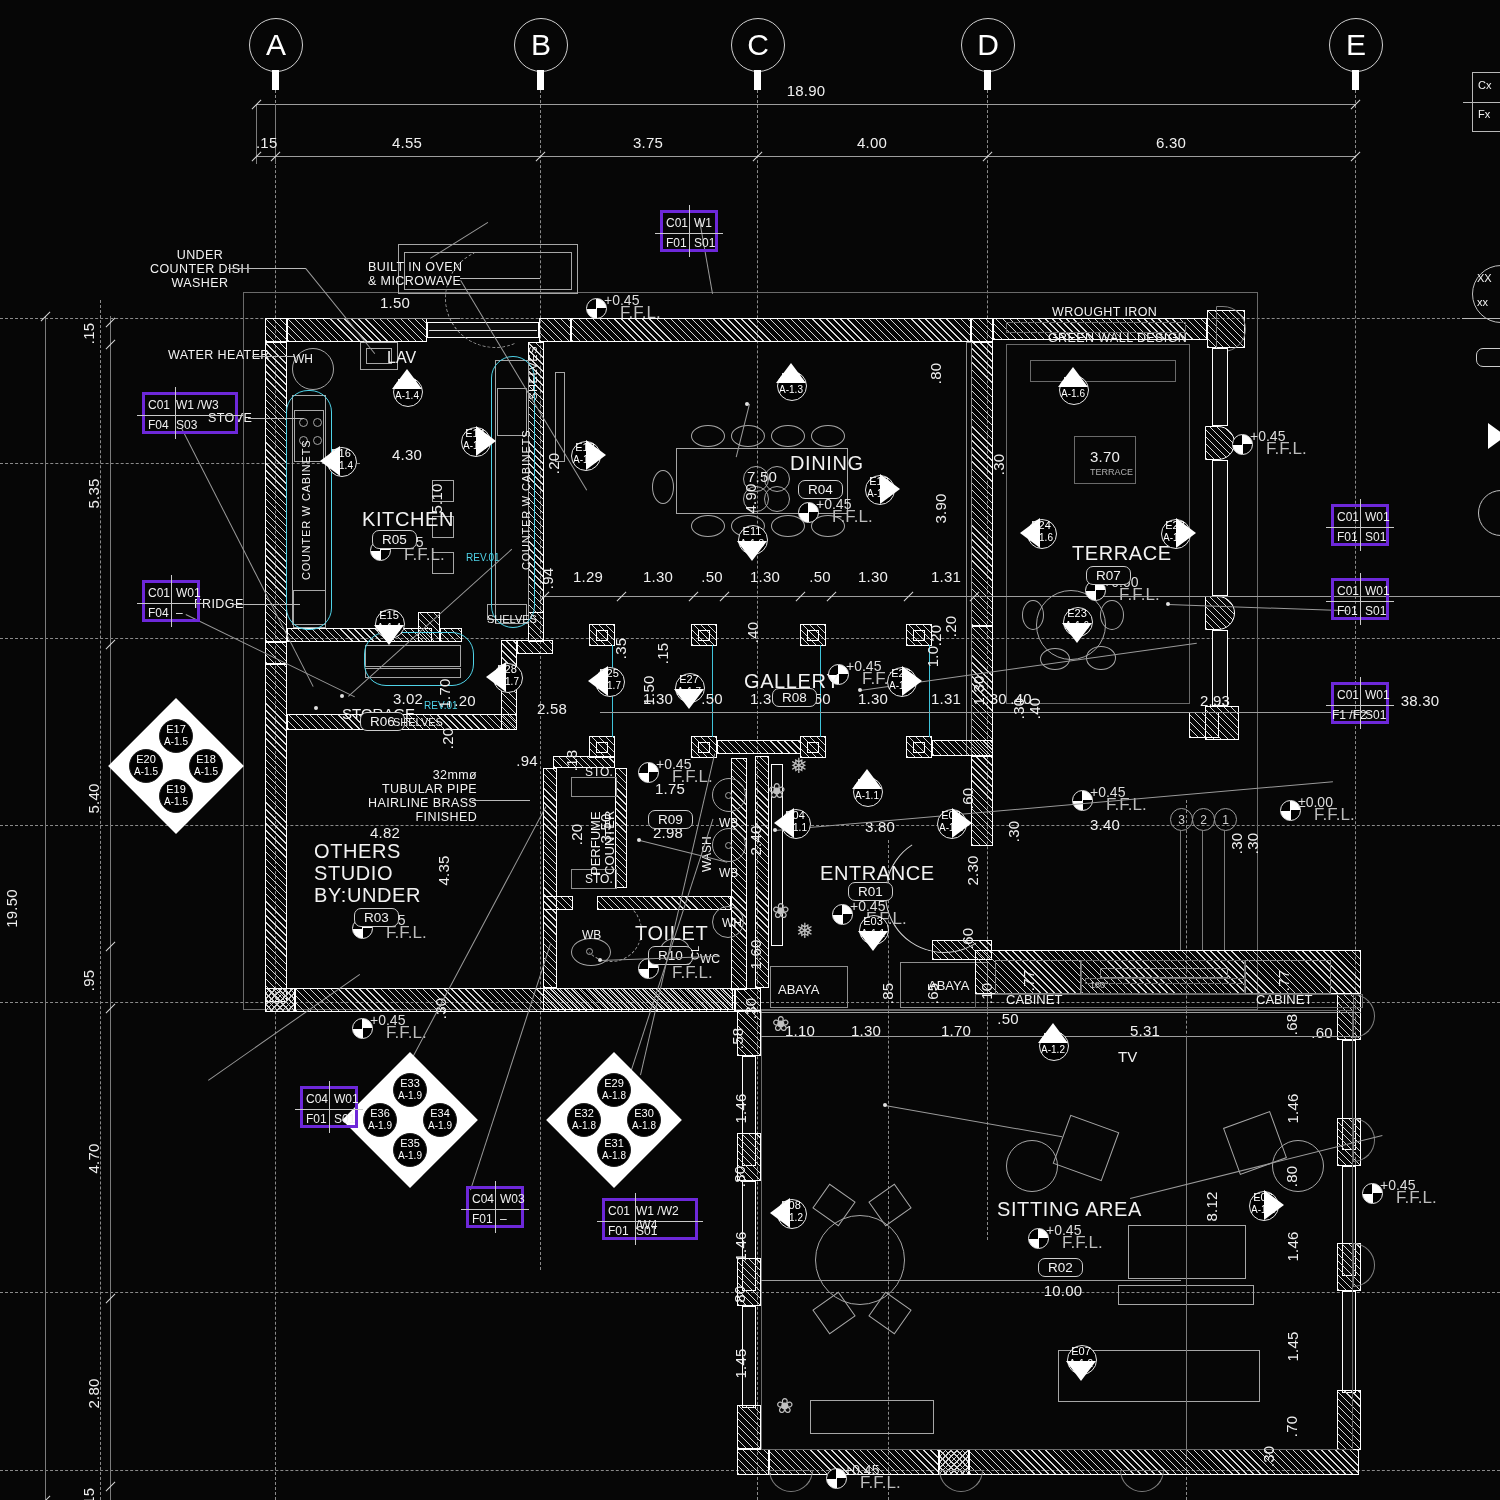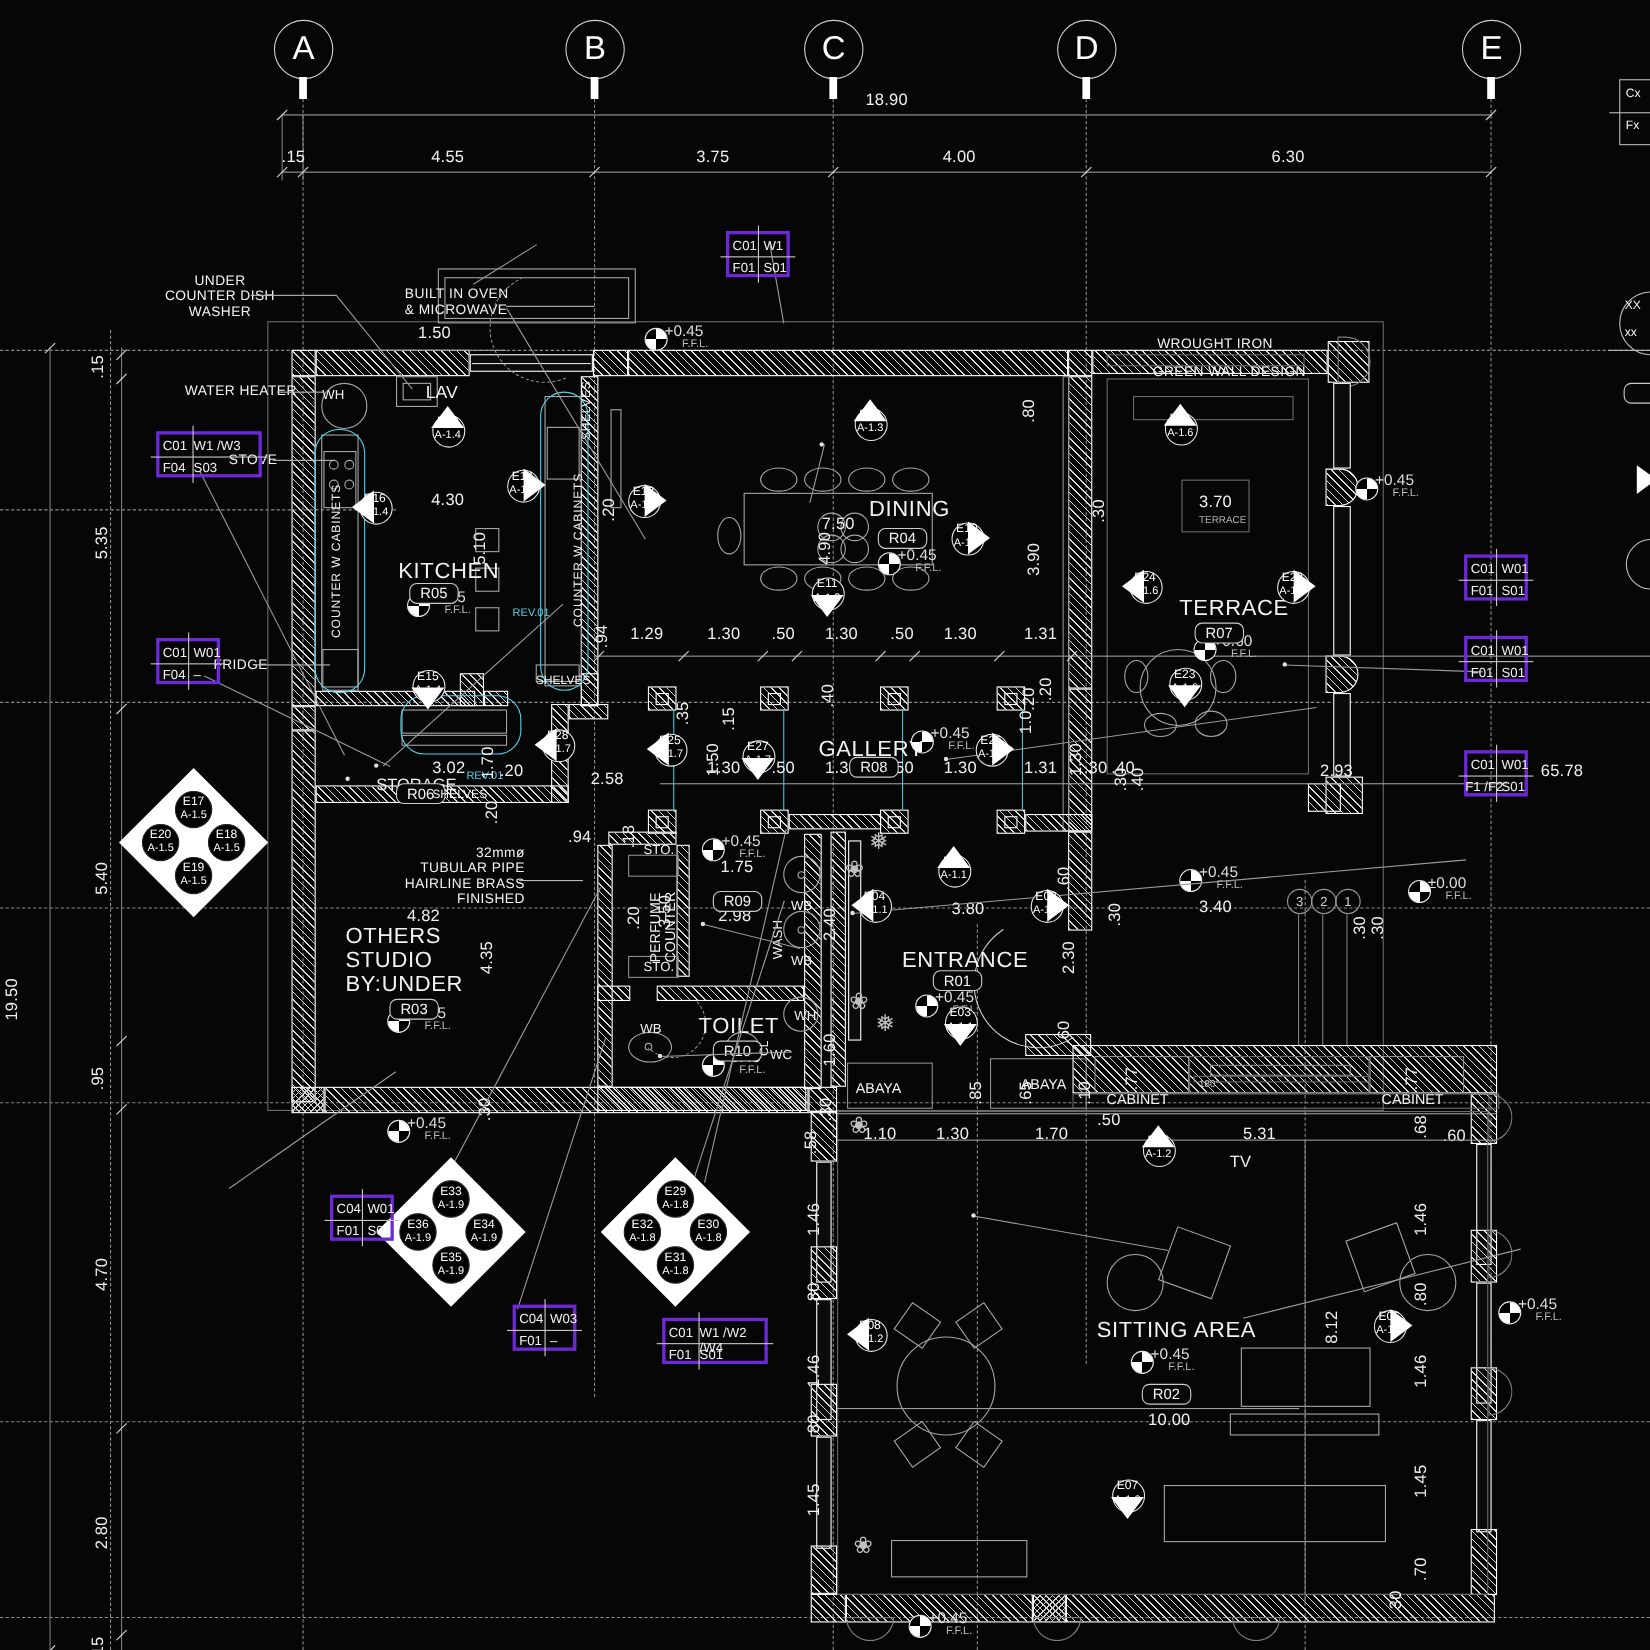--- a/index.html
+++ b/index.html
@@ -40,21 +40,21 @@
   .bub{position:absolute;width:52px;height:52px;border:1.5px solid #cfcfcf;border-radius:50%;
        display:flex;align-items:center;justify-content:center;font-size:30px;color:#fff;}
   .bubstem{position:absolute;width:7px;background:#ffffff;}
   
   .pill{position:absolute;border:1.2px solid #cccccc;border-radius:7px;padding:1px 9px;
         font-size:13.5px;color:#f3f3f3;background:#070707;}
   
   .ffl{position:absolute;width:19px;height:19px;border-radius:50%;border:1px solid #e7e7e7;
        background:conic-gradient(#ffffff 0deg 90deg,#000 90deg 180deg,#ffffff 180deg 270deg,#000 270deg 360deg);}
   .ffltx{position:absolute;font-size:14px;color:#dedede;line-height:12.5px;}
-  .ffltx i{font-style:normal;display:block;font-size:10px;color:#bdbdbd;padding-left:16px;}
+  .ffltx i{font-style:normal;display:block;font-size:17px;color:#bdbdbd;padding-left:16px;}
   
   .emk{position:absolute;width:46px;height:46px;}
   .emk .circ{position:absolute;left:9px;top:9px;width:28px;height:28px;border-radius:50%;
        border:1.1px solid #e6e6e6;background:#000;}
   .emk .lab{position:absolute;left:0;top:10px;width:46px;text-align:center;font-size:11px;
        color:#ffffff;line-height:11.5px;z-index:3;}
   .emk .lab b{font-weight:normal;display:block;font-size:10px;}
   .emk .tri{position:absolute;width:0;height:0;z-index:1;}
   .tri-r{border-top:15px solid transparent;border-bottom:15px solid transparent;border-left:20px solid #fff;left:24px;top:8px;}
   .tri-l{border-top:15px solid transparent;border-bottom:15px solid transparent;border-right:20px solid #fff;left:2px;top:8px;}
@@ -455,21 +455,21 @@
   <div class="t dimtxt ctr90" style="left:957px;top:790px;">.60</div>
   <div class="t dimtxt ctr90" style="left:957px;top:862px;">2.30</div>
   <div class="t dimtxt ctr90" style="left:1003px;top:823px;">.30</div>
   <div class="t dimtxt ctr90" style="left:957px;top:930px;">.60</div>
   <div class="t dimtxt ctr90" style="left:877px;top:985px;">.85</div>
   <div class="t dimtxt ctr90" style="left:922px;top:985px;">.65</div>
   <div class="t dimtxt ctr90" style="left:976px;top:985px;">.10</div>
   <div class="t dimtxt ctr" style="left:1105px;top:816px;">3.40</div>
   <div class="t dimtxt ctr" style="left:1215px;top:692px;">2.93</div>
   <div class="t dimtxt ctr" style="left:1215px;top:692px;"></div>
-  <div class="t dimtxt ctr" style="left:1420px;top:692px;">65.78</div>
+  <div class="t dimtxt ctr" style="left:1420px;top:692px;">38.30</div>
   <div class="t dimtxt ctr90" style="left:1226px;top:835px;">.30</div>
   <div class="t dimtxt ctr90" style="left:1242px;top:835px;">.30</div>
   <div class="t dimtxt ctr90" style="left:1008px;top:700px;">.30</div>
   <div class="t dimtxt ctr90" style="left:1024px;top:700px;">.40</div>
   <div class="t dimtxt ctr" style="left:408px;top:690px;">3.02</div>
   <div class="t dimtxt ctr" style="left:385px;top:824px;">4.82</div>
   <div class="t dimtxt ctr90" style="left:428px;top:862px;">4.35</div>
   <div class="t dimtxt ctr" style="left:668px;top:824px;">2.98</div>
   <div class="t dimtxt ctr90" style="left:430px;top:1000px;">.30</div>
   <div class="t dimtxt ctr90" style="left:740px;top:1000px;">.30</div>
@@ -790,21 +790,21 @@
   <div class="emk" style="left:1030px;top:1022px;">
     <div class="tri tri-u"></div>
     <div class="circ"></div>
     <div class="lab"><span>E05</span><b>A-1.2</b></div>
   </div>
   <div class="emk" style="left:1240px;top:1182px;">
     <div class="tri tri-r"></div>
     <div class="circ"></div>
     <div class="lab"><span>E06</span><b>A-1.2</b></div>
   </div>
-  <div class="emk" style="left:1002px;top:1336px;">
+  <div class="emk" style="left:1058px;top:1336px;">
     <div class="tri tri-d"></div>
     <div class="circ"></div>
     <div class="lab"><span>E07</span><b>A-1.2</b></div>
   </div>
   <div class="emk" style="left:768px;top:1190px;">
     <div class="tri tri-l"></div>
     <div class="circ"></div>
     <div class="lab"><span>E08</span><b>A-1.2</b></div>
   </div>
 

